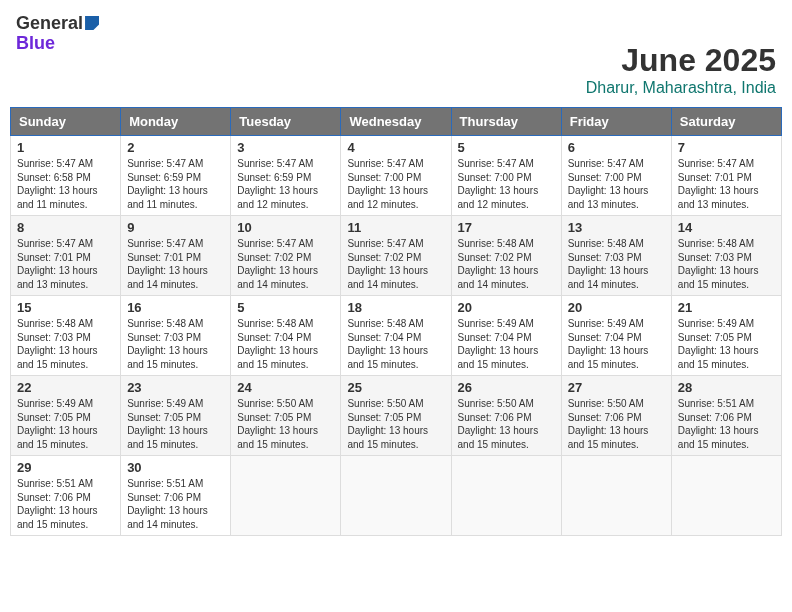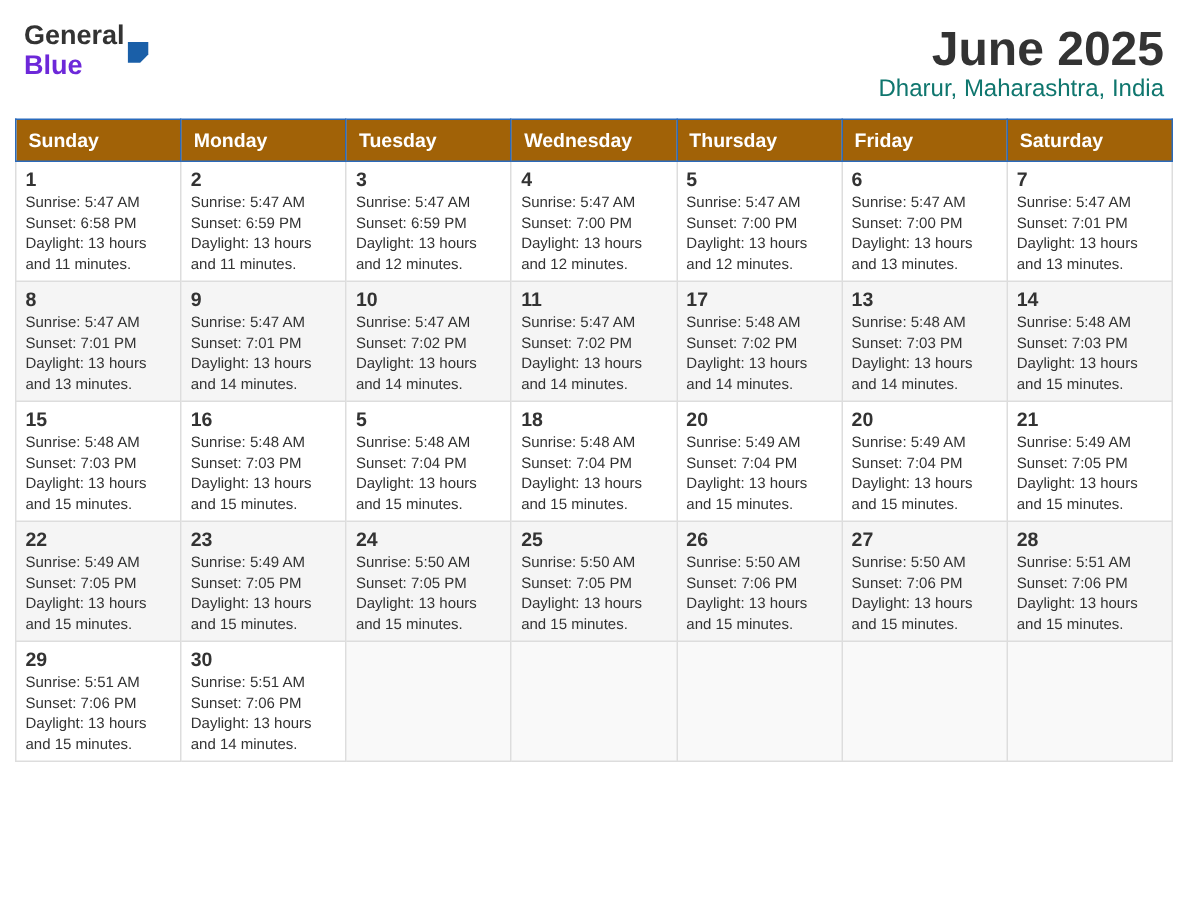--- a/index.html
+++ b/index.html
@@ -12,58 +12,58 @@
     }
     .header-area {
       display: flex;
       justify-content: space-between;
       align-items: flex-start;
       margin-bottom: 6px;
       padding: 4px 6px;
     }
     .logo {
       display: flex;
-      align-items: center;
     }
     .logo-text {
       display: flex;
       flex-direction: column;
       font-weight: bold;
       font-size: 18px;
       line-height: 1.1;
     }
     .logo-general { color: #333; }
     .logo-blue { color: #6d28d9; }
     .logo-icon {
       width: 14px;
       height: 14px;
       background: #1a5fa8;
       clip-path: polygon(0 0, 100% 0, 100% 60%, 60% 100%, 0 100%);
       margin-left: 2px;
       margin-top: 2px;
     }
     .title-area {
       text-align: right;
+      margin-top: 28px;
     }
     .month-title {
       font-size: 32px;
       font-weight: bold;
       color: #333;
     }
     .location-title {
       font-size: 16px;
       color: #0f766e;
     }
     .calendar-table {
       width: 100%;
       border-collapse: collapse;
       border: 1px solid #ccc;
     }
     .calendar-table th {
-      background: #a16207;
+      background: #737373;
       color: #fff;
       font-size: 13px;
       font-weight: bold;
       text-align: left;
       padding: 6px 8px;
       border: 1px solid #2a6abb;
     }
     .calendar-table td {
       width: 14.28%;
       vertical-align: top;

